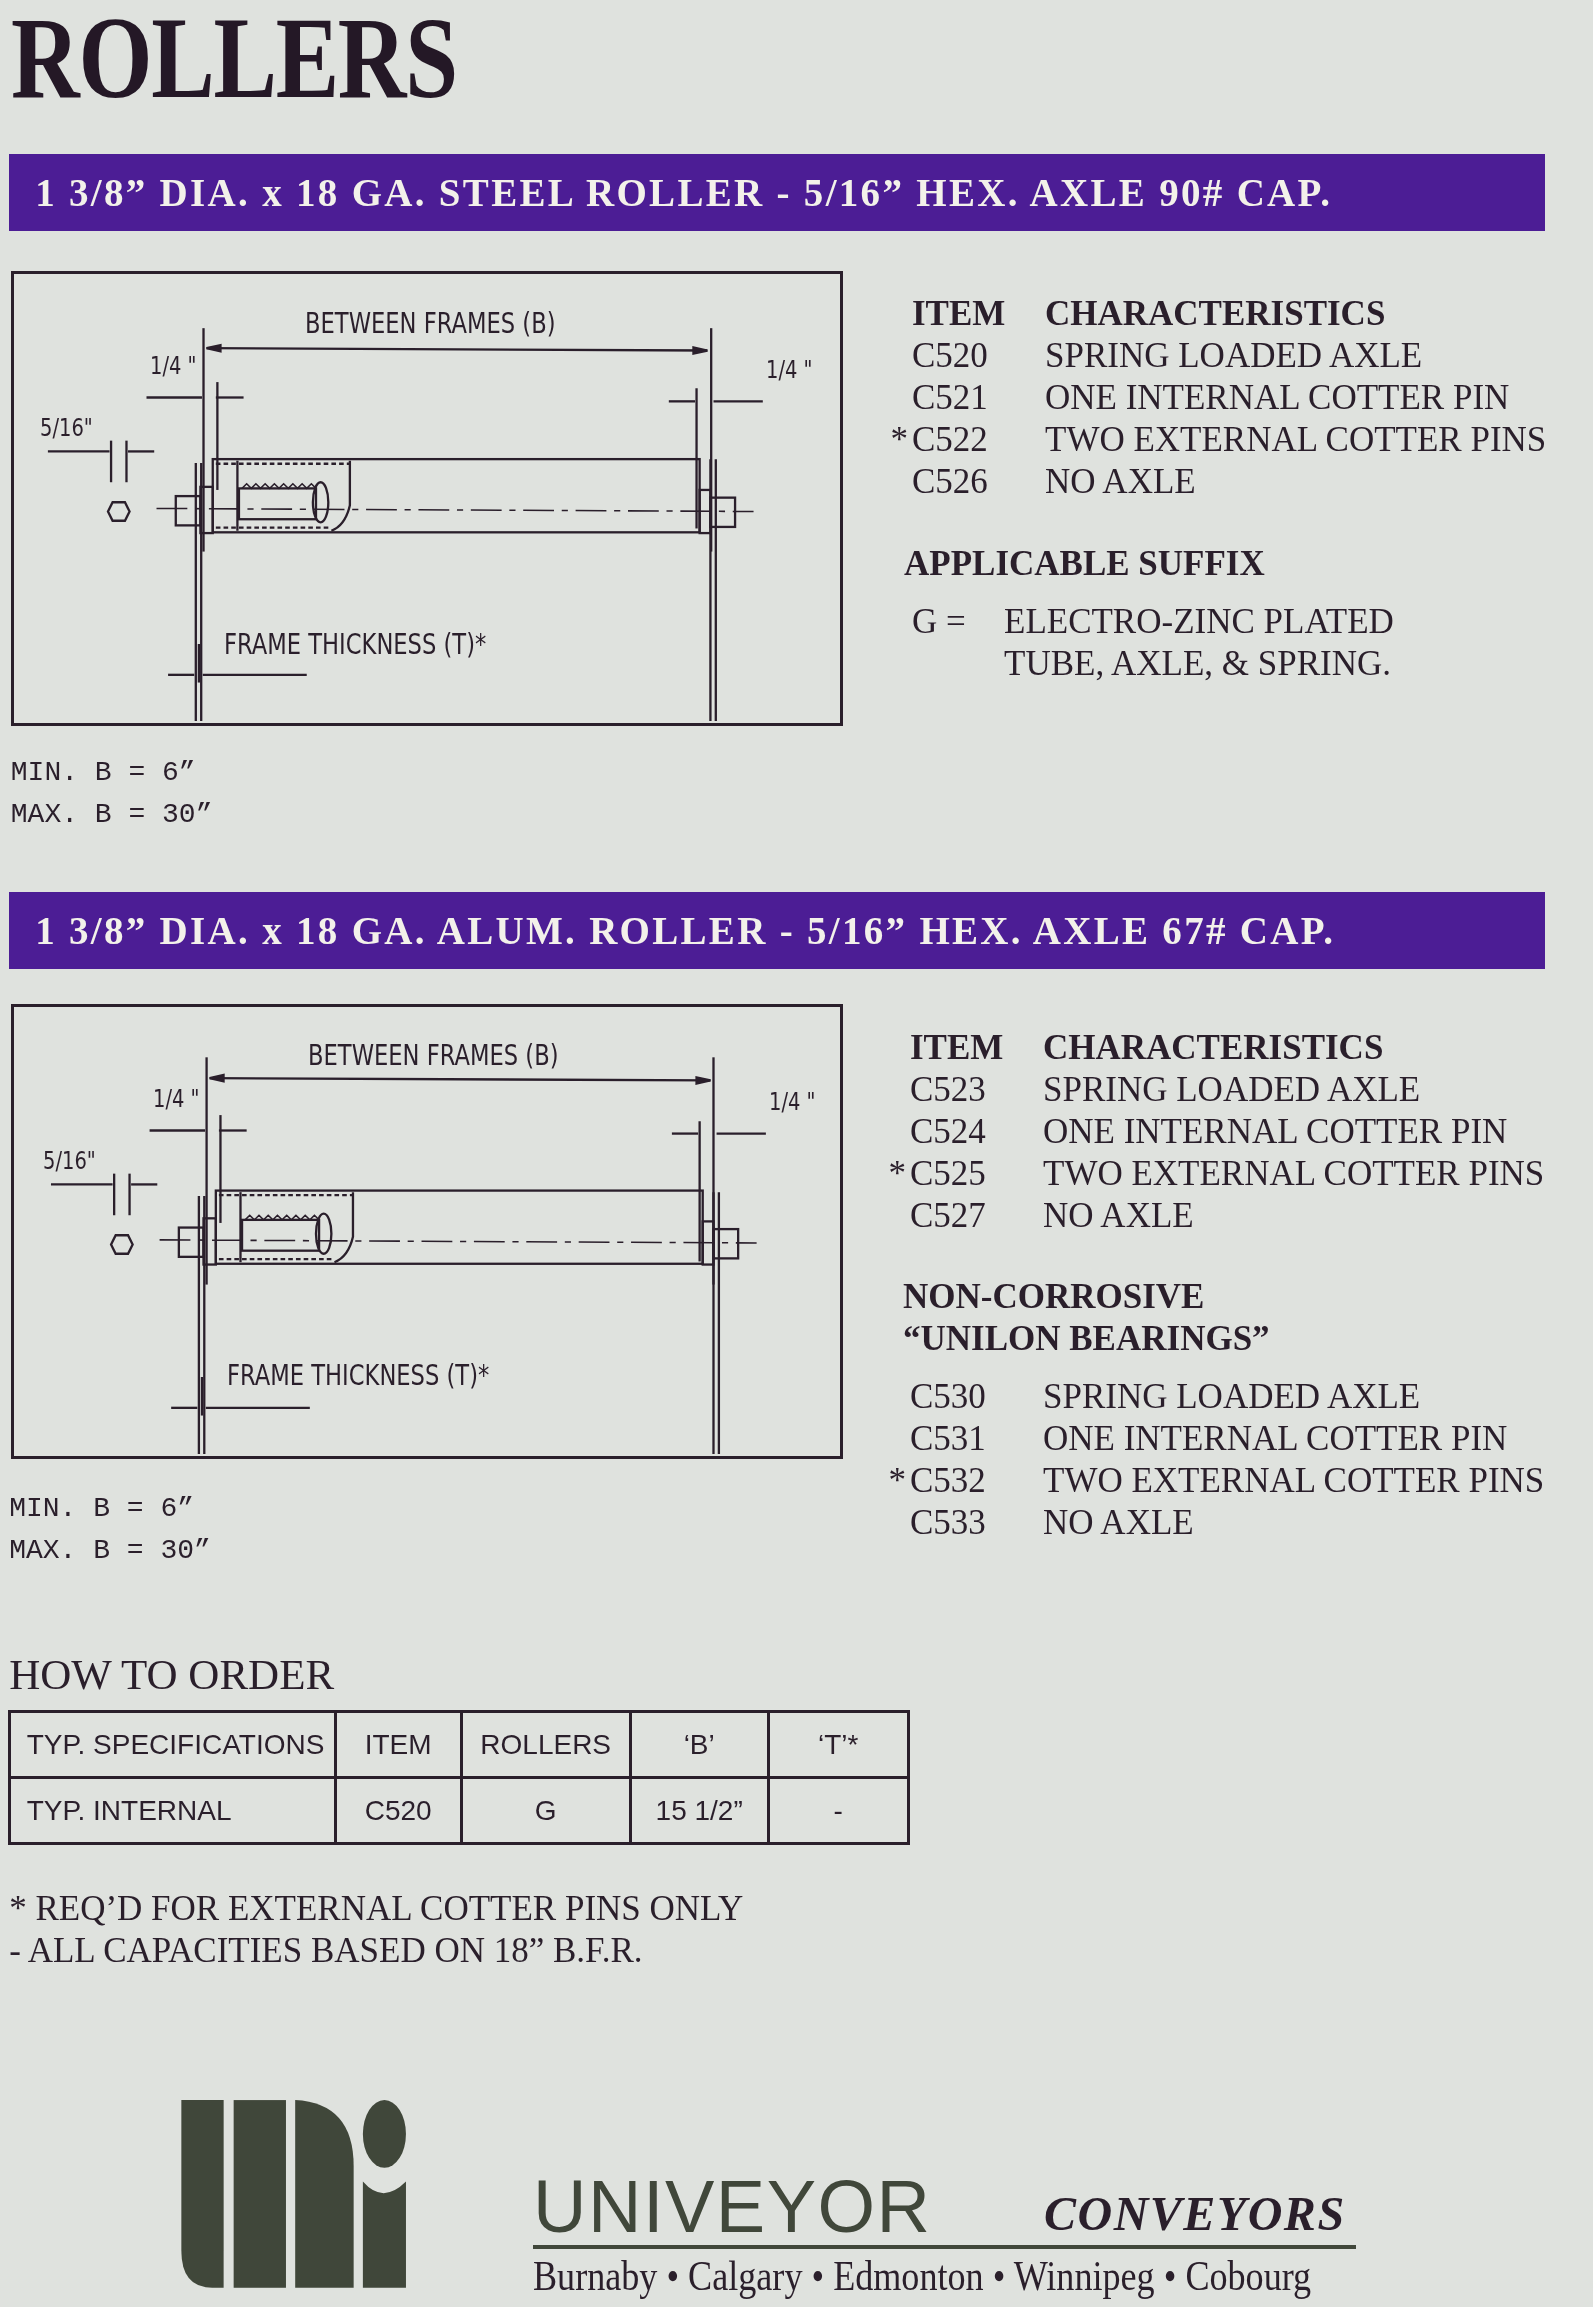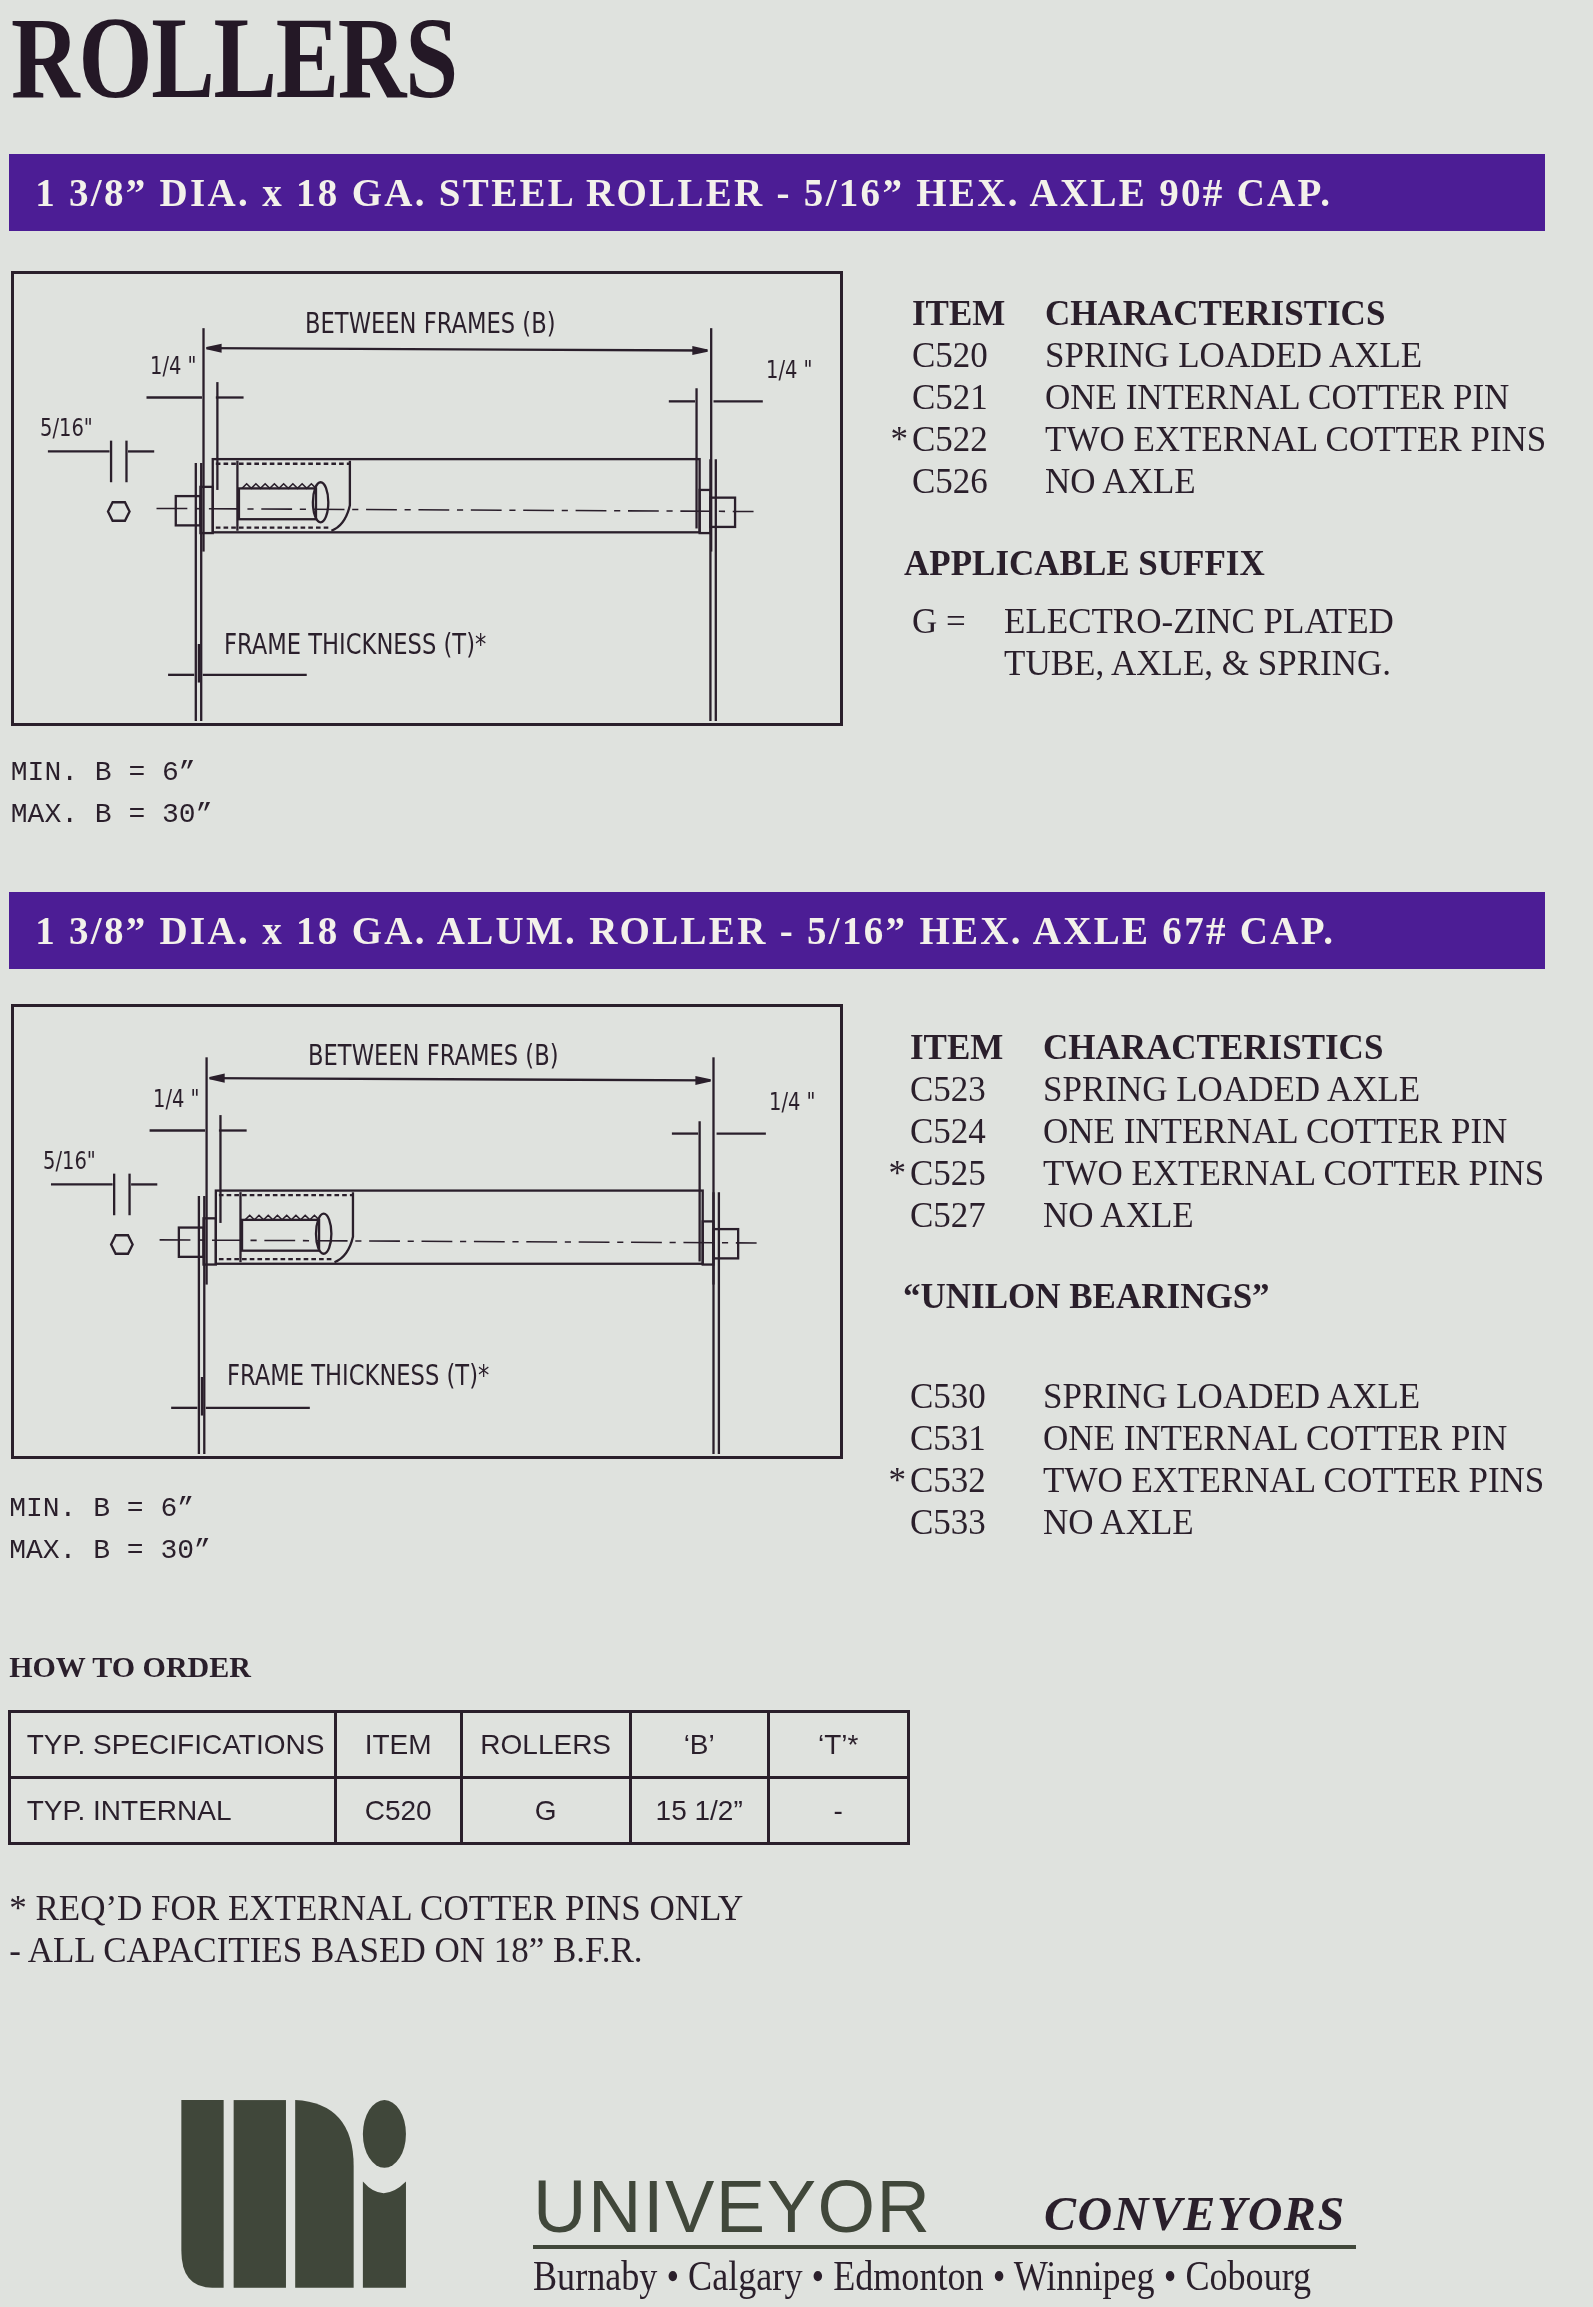--- a/index.html
+++ b/index.html
@@ -30,21 +30,21 @@
     transform: scaleX(0.78); transform-origin: left top; color: #2a1f2b; white-space: nowrap;
   }
   .minmax { font-size: 28px; line-height: 42px; font-family: Liberation Mono, monospace; }
   .spec-list { font-size: 35px; line-height: 42px; }
   .spec-row { position: relative; height: 42px; white-space: nowrap; }
   .spec-row .star { position: absolute; left: -21.6px; }
   .spec-row .code { position: absolute; left: 0; }
   .spec-row .desc { position: absolute; left: 133px; }
   .spec-head { font-weight: bold; }
   .sub-head { font-size: 35px; font-weight: bold; line-height: 42px; white-space: nowrap; }
-  .order-title { font-size: 30px; font-weight: bold; }
+  .order-title { font-size: 43px; font-weight: normal; }
   table.order {
     border-collapse: collapse; font-family: "Liberation Sans", "DejaVu Sans", sans-serif;
     font-size: 28px; color: #2a1f2b;
   }
   table.order td { border: 3.1px solid #2a1f2b; height: 63px; padding: 0; }
   table.order td.first { text-align: left; padding-left: 16px; }
   table.order td.center { text-align: center; }
   .notes { font-size: 35px; line-height: 42px; white-space: nowrap; }
   .logo-word {
     font-family: "Liberation Sans", "DejaVu Sans", sans-serif; font-size: 74px;
@@ -242,20 +242,21 @@
     <span class="desc">TWO EXTERNAL COTTER PINS</span>
   </div>
   <div class="spec-row">
     <span class="star"></span>
     <span class="code">C527</span>
     <span class="desc">NO AXLE</span>
   </div>
 </div>
 
 <div class="abs sub-head" style="left:903px; top:1276px;">
+  <div>NON-CORROSIVE</div>
   <div>“UNILON BEARINGS”</div>
 </div>
 
 <div class="abs spec-list" style="left:910px; top:1376px; width:678px;">
   <div class="spec-row">
     <span class="star"></span>
     <span class="code">C530</span>
     <span class="desc">SPRING LOADED AXLE</span>
   </div>
   <div class="spec-row">

